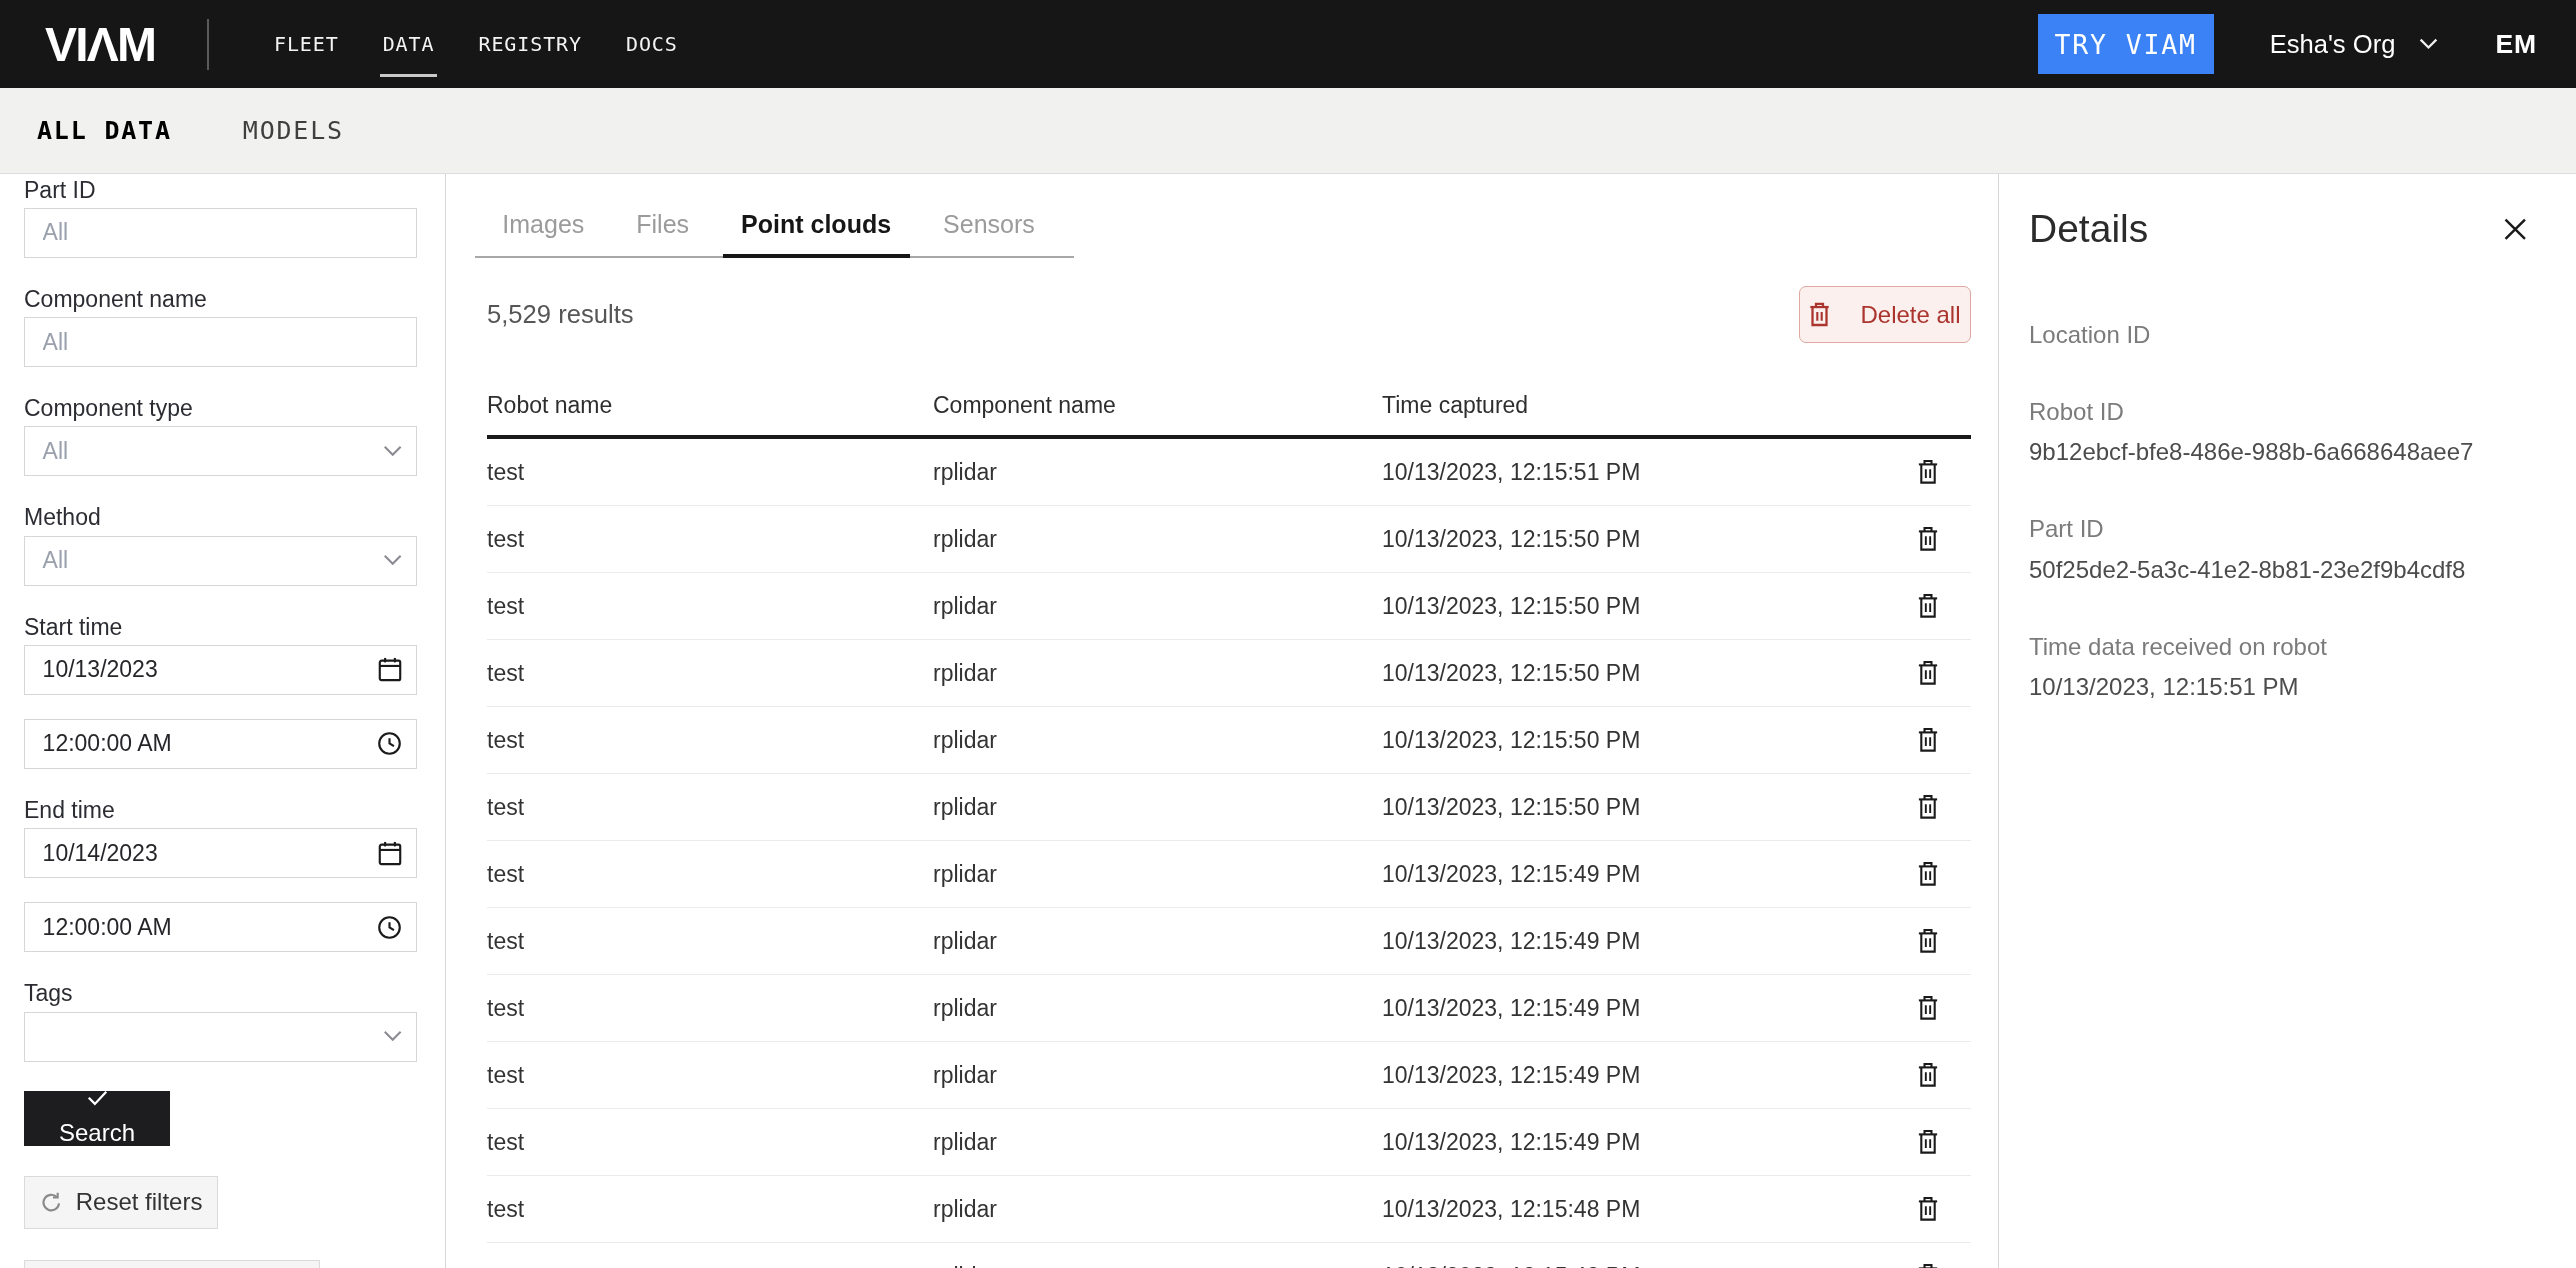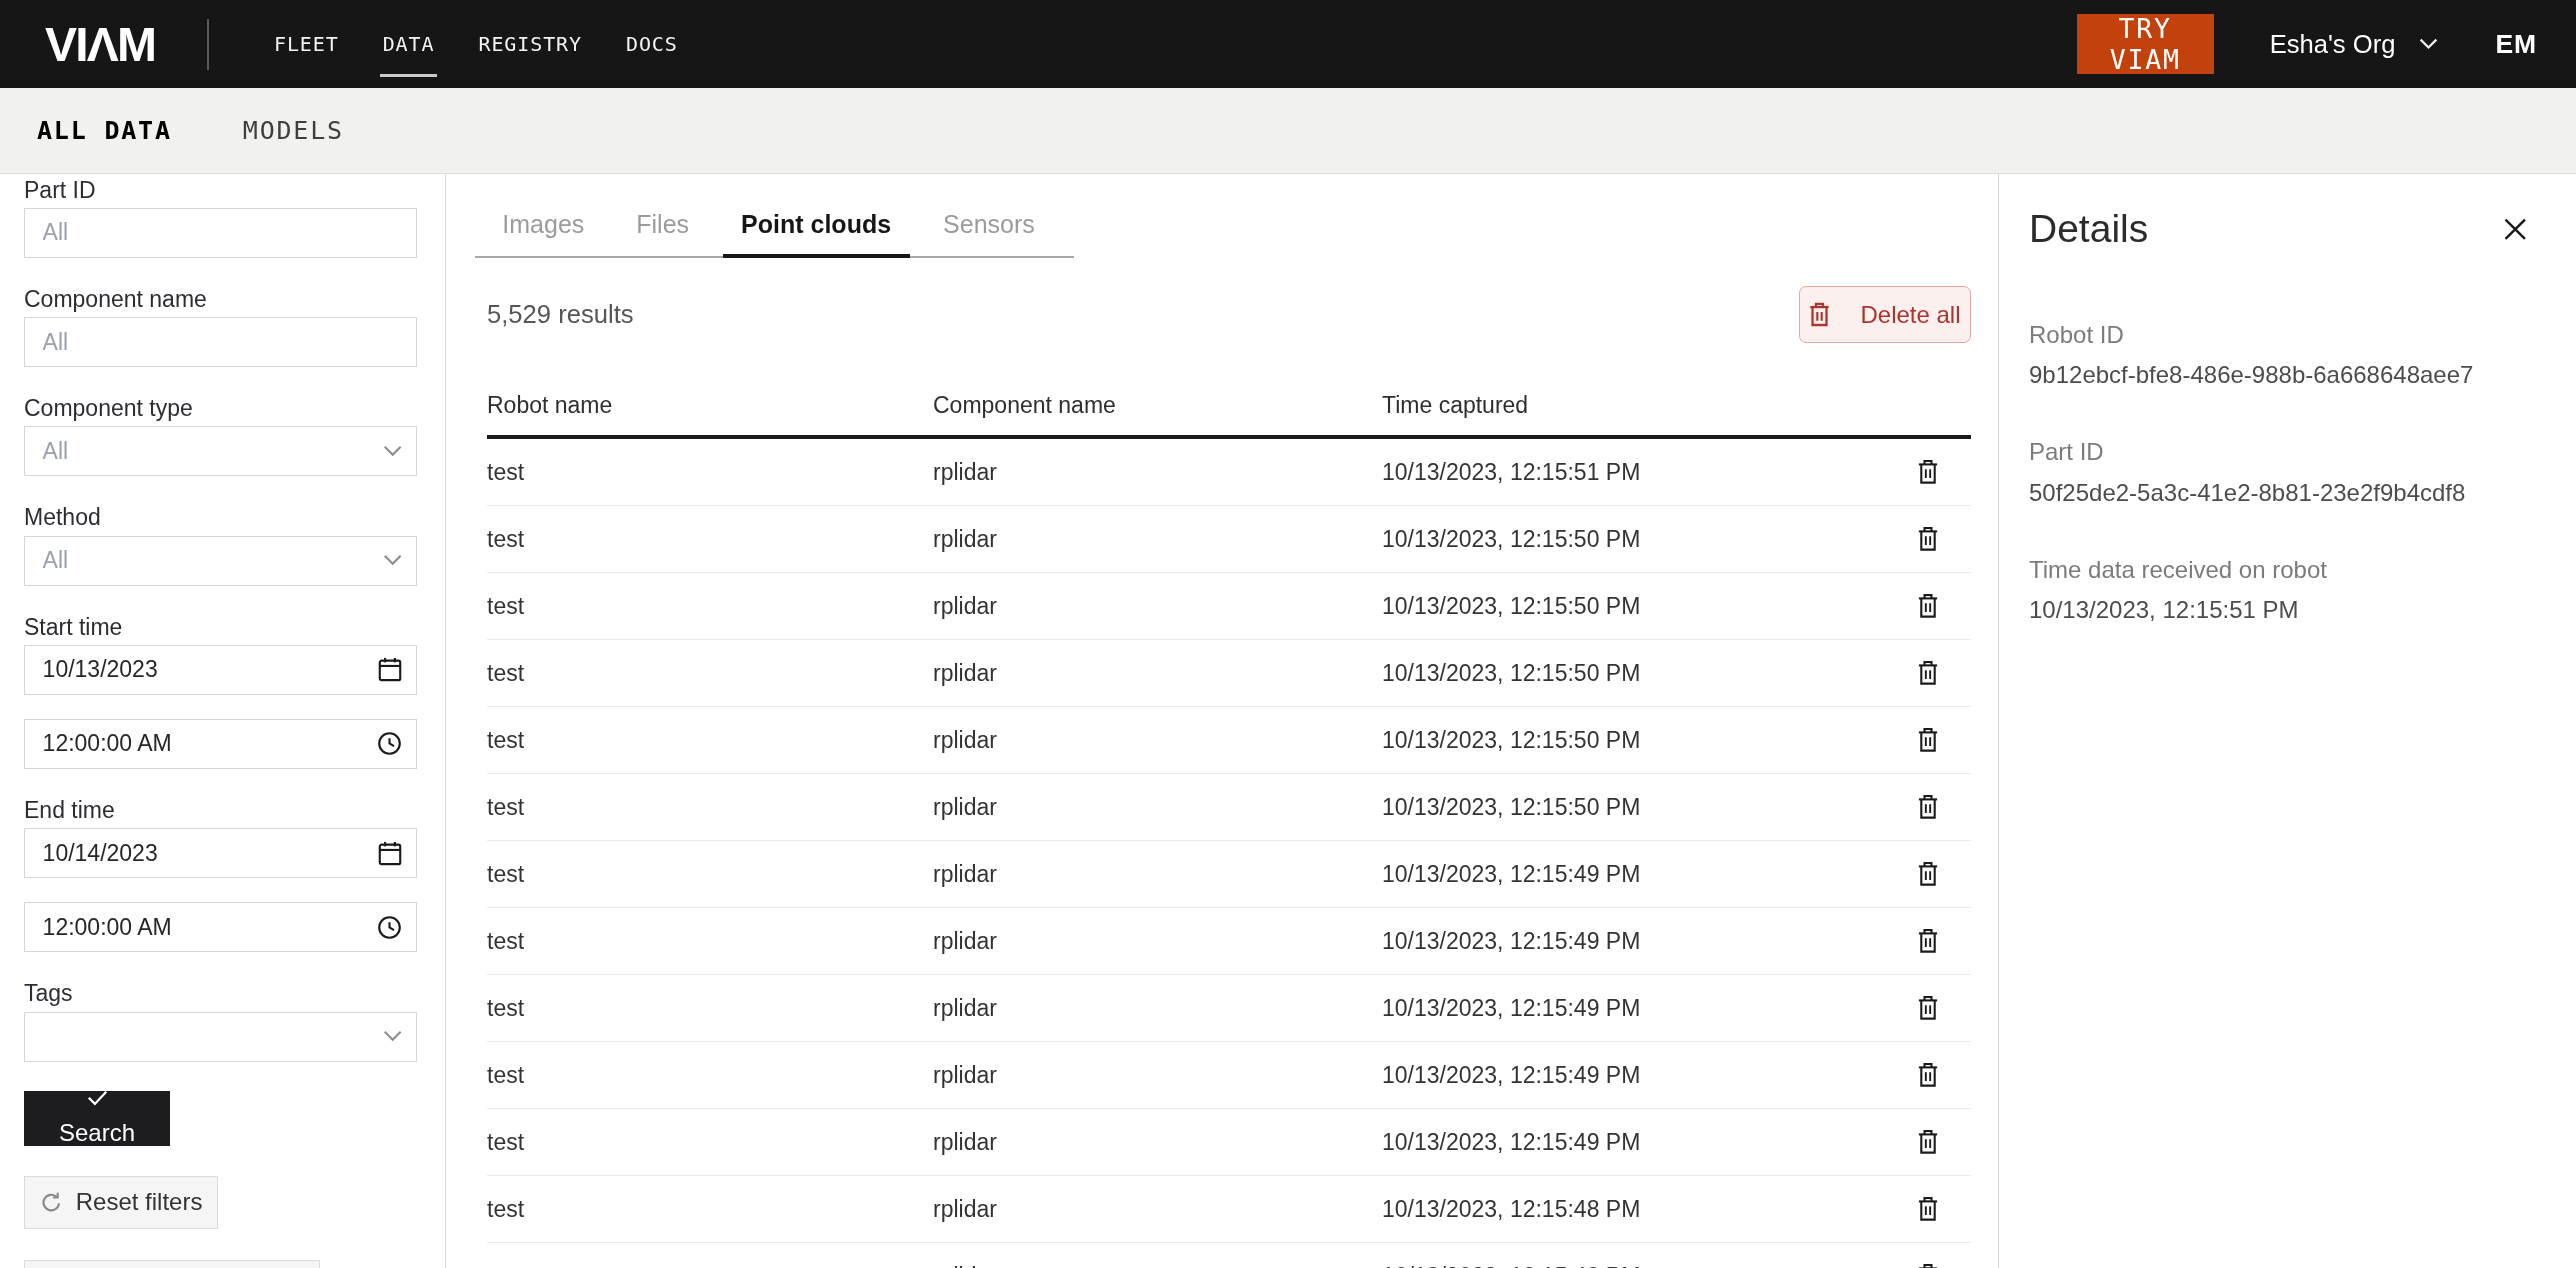--- a/index.html
+++ b/index.html
@@ -10,21 +10,21 @@
   .topnav { height:88px; background:#161616; display:flex; align-items:center;
             padding:0 39px 0 45px; }
   .logo { color:#fff; font-size:48px; font-weight:800; letter-spacing:-1.8px; cursor:pointer; }
   .nav-divider { width:1.8px; height:51px; background:#5a5a5a; margin:0 65px 0 52px; }
   .topnav nav { display:flex; gap:44px; align-items:center; }
   .nav-link { font-family:"DejaVu Sans Mono","Liberation Mono",monospace; font-size:20px;
               color:#f4f4f4; letter-spacing:0.9px; text-decoration:none; position:relative; cursor:pointer; }
   .nav-link.active::after { content:""; position:absolute; left:-2.6px; right:-2.6px; bottom:-21px;
               height:3.5px; background:#c9c9c9; }
   .topnav-right { margin-left:auto; display:flex; align-items:center; gap:56px; }
-  .try-viam { width:137px; height:60px; background:#c2410c; color:#fff; border:none;
+  .try-viam { width:176px; height:60px; background:#3b82f6; color:#fff; border:none;
               font-family:"DejaVu Sans Mono","Liberation Mono",monospace; font-size:26.5px;
               letter-spacing:1.8px; cursor:pointer; display:flex; align-items:center; justify-content:center; }
   .org { display:flex; align-items:center; gap:23px; color:#fff; font-size:25.6px; cursor:pointer; }
   .avatar { color:#fff; font-size:26.5px; font-weight:700; letter-spacing:0.9px; cursor:pointer; }
 
   
   .subnav { height:86px; background:#f1f1f0; border-bottom:1.8px solid #dcdcdc;
             display:flex; align-items:center; padding-left:37px; gap:71px; }
   .subtab { font-family:"DejaVu Sans Mono","Liberation Mono",monospace; font-size:25px;
             letter-spacing:1.8px; color:#3f3f3f; cursor:pointer; }
@@ -527,20 +527,21 @@
       <button class="close-btn">
         <span class="icon">
           <svg width="26.5" height="26.5" viewBox="0 0 30 30">
               <path d="M4 4 L26 26 M26 4 L4 26" stroke="#1a1a1a" stroke-width="2.8" fill="none"></path>
             </svg>
         </span>
       </button>
     </div>
     <div class="dfields">
   <div class="dfield">
+    <div class="dlabel">Location ID</div>
   </div>
 
   <div class="dfield">
     <div class="dlabel">Robot ID</div>
     <div class="dvalue">9b12ebcf-bfe8-486e-988b-6a668648aee7</div>
   </div>
 
   <div class="dfield">
     <div class="dlabel">Part ID</div>
     <div class="dvalue">50f25de2-5a3c-41e2-8b81-23e2f9b4cdf8</div>

